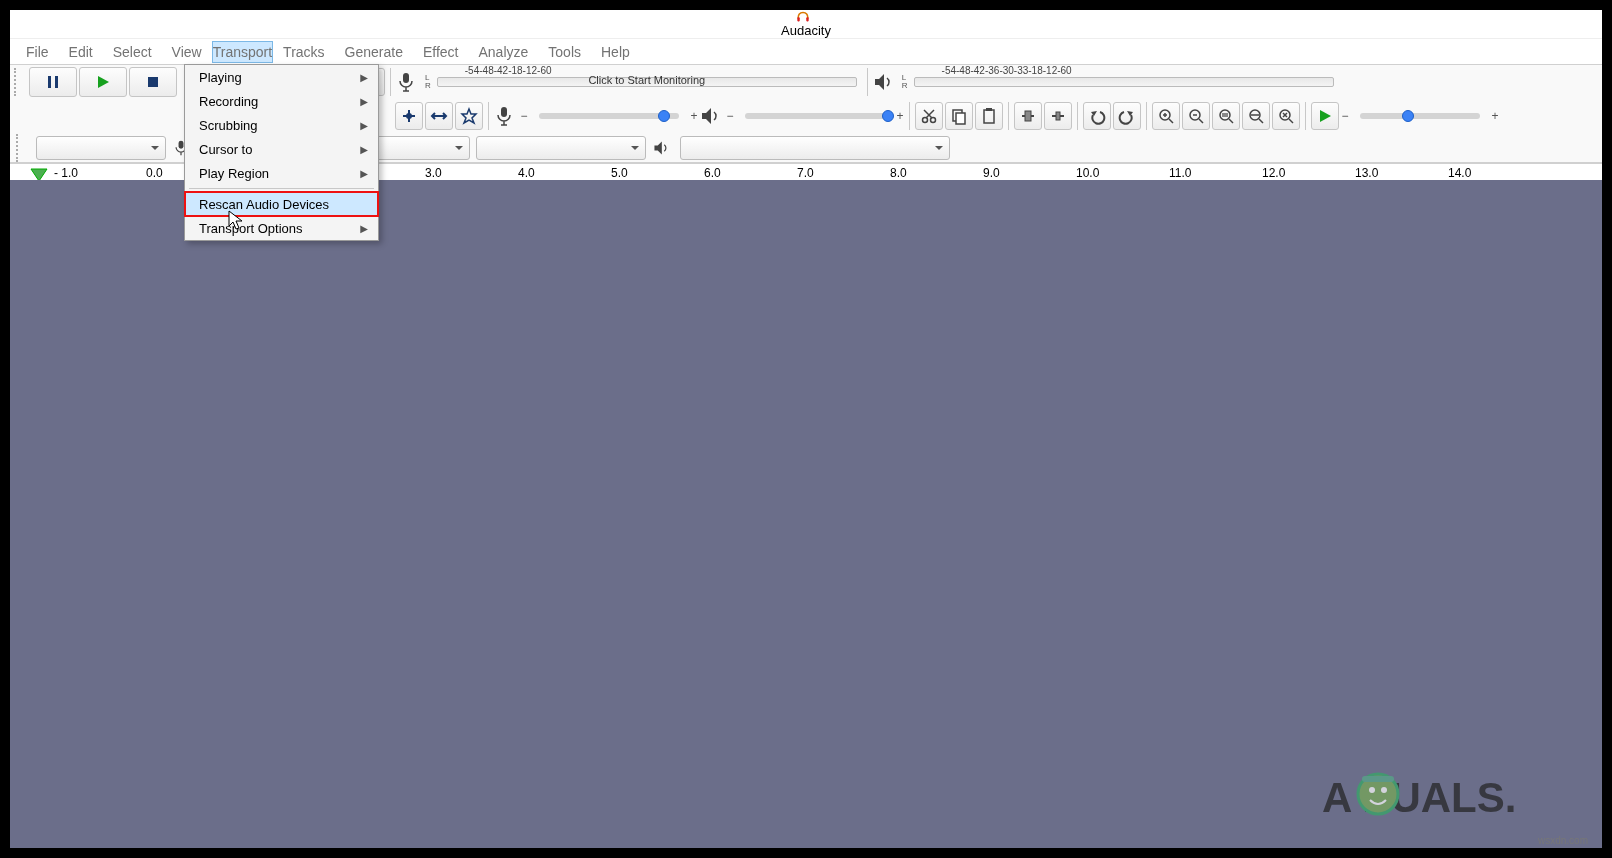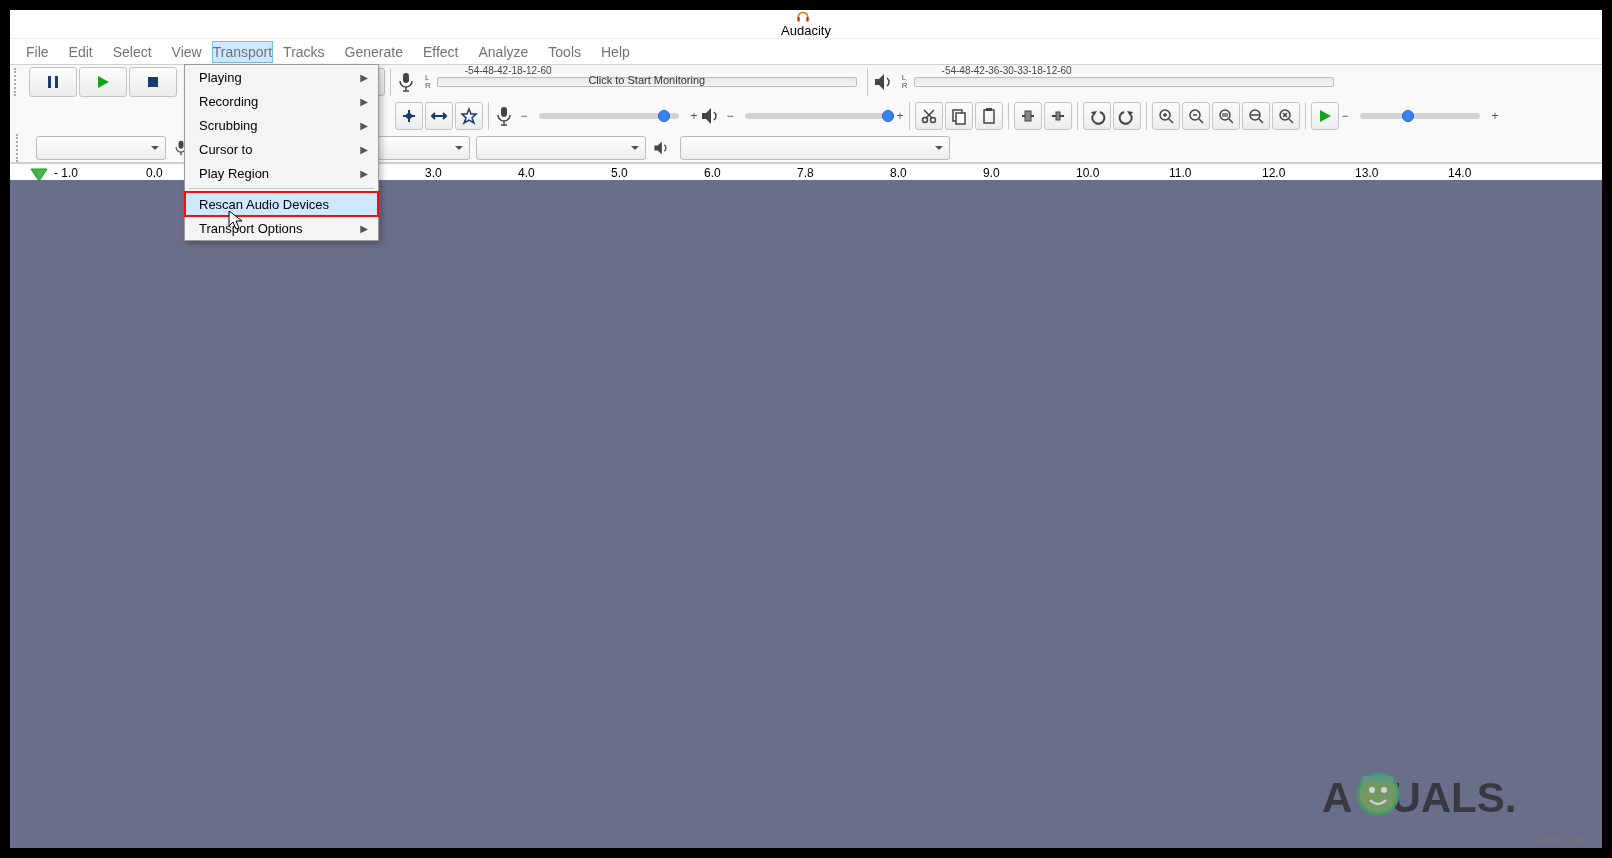--- a/index.html
+++ b/index.html
@@ -350,21 +350,21 @@
       <span class="tick-label" style="left: 276px;">2.0</span>
       <div class="tick major" style="left: 276px;"></div>
       <span class="tick-label" style="left: 369px;">3.0</span>
       <div class="tick major" style="left: 369px;"></div>
       <span class="tick-label" style="left: 462px;">4.0</span>
       <div class="tick major" style="left: 462px;"></div>
       <span class="tick-label" style="left: 555px;">5.0</span>
       <div class="tick major" style="left: 555px;"></div>
       <span class="tick-label" style="left: 648px;">6.0</span>
       <div class="tick major" style="left: 648px;"></div>
-      <span class="tick-label" style="left: 741px;">7.8</span>
+      <span class="tick-label" style="left: 741px;">7.0</span>
       <div class="tick major" style="left: 741px;"></div>
       <span class="tick-label" style="left: 834px;">8.0</span>
       <div class="tick major" style="left: 834px;"></div>
       <span class="tick-label" style="left: 927px;">9.0</span>
       <div class="tick major" style="left: 927px;"></div>
       <span class="tick-label" style="left: 1020px;">10.0</span>
       <div class="tick major" style="left: 1020px;"></div>
       <span class="tick-label" style="left: 1113px;">11.0</span>
       <div class="tick major" style="left: 1113px;"></div>
       <span class="tick-label" style="left: 1206px;">12.0</span>

